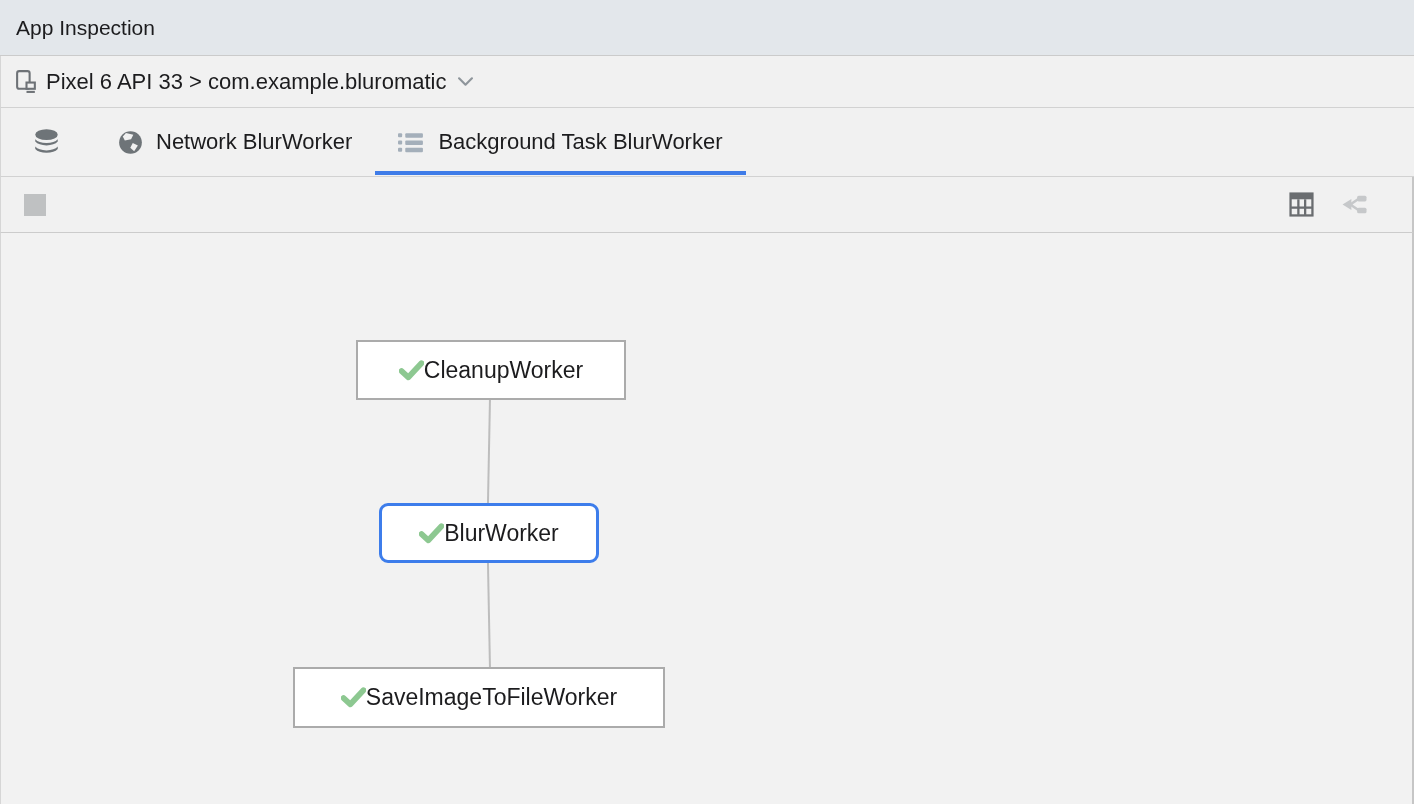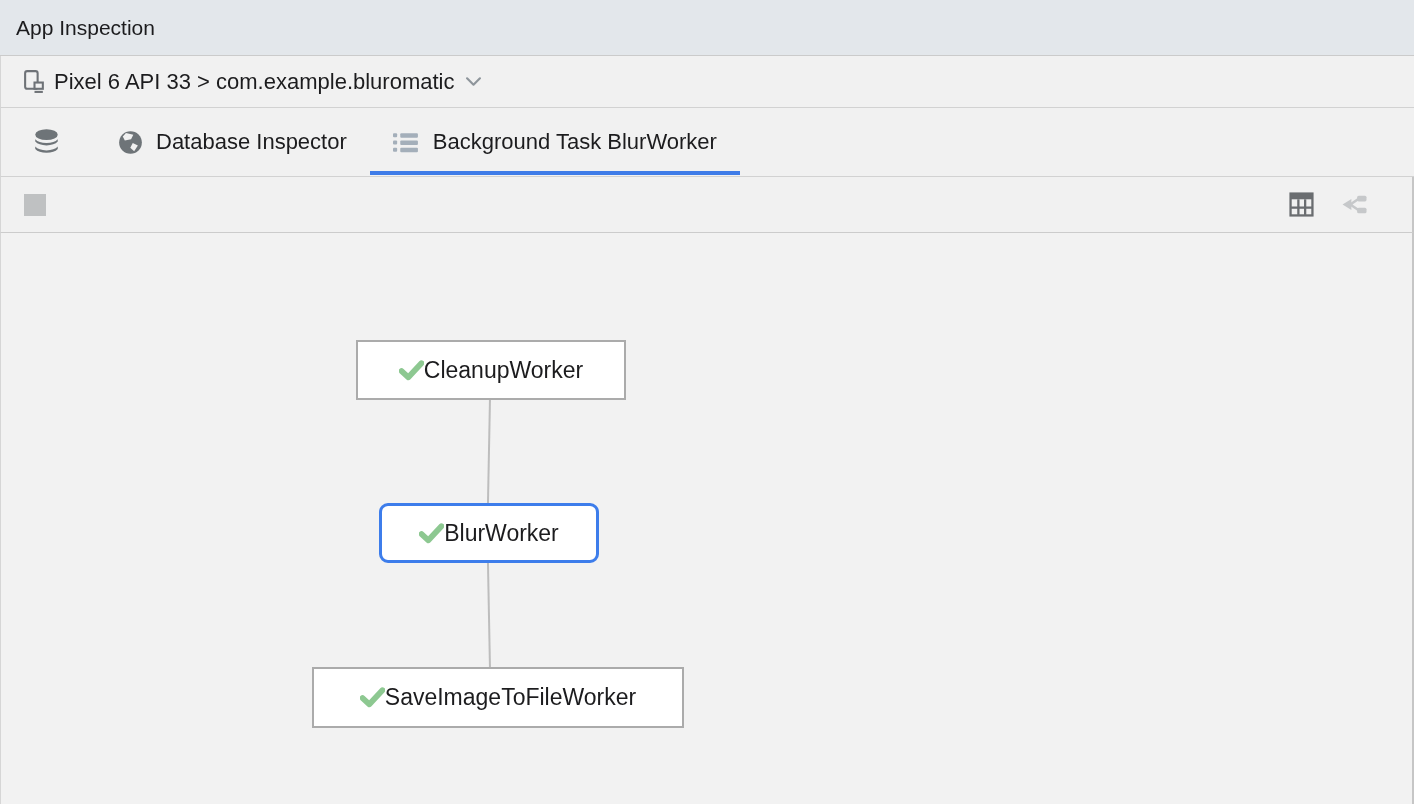--- a/index.html
+++ b/index.html
@@ -21,21 +21,21 @@
     font-size: 21px;
   }
 
   
   .device-bar {
     height: 52px; flex: 0 0 52px;
     background: #f1f1f1;
     border-bottom: 1px solid #d2d2d2;
     border-left: 1px solid #d6d6d6;
     display: flex; align-items: center;
-    padding-left: 22px;
+    padding-left: 14px;
     font-size: 22px;
     cursor: pointer;
   }
   .device-bar .dev-icon { margin-right: 8px; display: inline-flex; }
   .device-bar .chev { margin-left: 12px; display: inline-flex; }
 
   
   .tabbar {
     height: 69px; flex: 0 0 69px;
     background: #f1f1f1;
@@ -138,21 +138,21 @@
     </div>
 
     <div class="tab">
       <span class="tab-icon">
         <svg width="25" height="25" viewBox="0 0 22 22">
           <circle cx="11" cy="11" r="10" fill="#6e7478"></circle>
           <path d="M7 2.6 L13.5 4.2 L11.5 8.2 L6 9.2 L4.2 5.8 Z" fill="#f1f1f1"></path>
           <path d="M13 11.5 L17.5 13.6 L14.2 18.8 L10.8 15.6 Z" fill="#f1f1f1"></path>
         </svg>
       </span>
-      <span>Database Inspector</span>
+      <span>Network BlurWorker</span>
     </div>
 
     <div class="tab active">
       <span class="tab-icon">
         <svg width="27" height="23" viewBox="0 0 26 22" fill="#a4afba">
           <rect x="0" y="2" width="4" height="4" rx="1"></rect>
           <rect x="7" y="2" width="17" height="4.4" rx="1"></rect>
           <rect x="0" y="9" width="4" height="4" rx="1"></rect>
           <rect x="7" y="9" width="17" height="4.4" rx="1"></rect>
           <rect x="0" y="16" width="4" height="4" rx="1"></rect>
@@ -208,21 +208,21 @@
 
     <div class="worker-node selected" style="left:378px; top:270px; width:220px; height:60px;border-radius:9px;">
       <span class="check">
         <svg width="25" height="21" viewBox="0 0 24 20">
           <path d="M2.5 10.5 L9 16.5 L21.5 3" fill="none" stroke="#8dc891" stroke-width="5.5" stroke-linecap="round" stroke-linejoin="round"></path>
         </svg>
       </span>
       <span>BlurWorker</span>
     </div>
 
-    <div class="worker-node" style="left:311px; top:434px; width:372px; height:61px;">
+    <div class="worker-node" style="left:292px; top:434px; width:372px; height:61px;">
       <span class="check">
         <svg width="25" height="21" viewBox="0 0 24 20">
           <path d="M2.5 10.5 L9 16.5 L21.5 3" fill="none" stroke="#8dc891" stroke-width="5.5" stroke-linecap="round" stroke-linejoin="round"></path>
         </svg>
       </span>
       <span>SaveImageToFileWorker</span>
     </div>
 
   </div>
 

